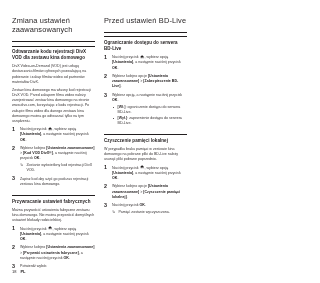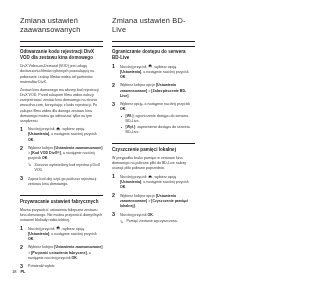--- a/index.html
+++ b/index.html
@@ -11,21 +11,21 @@
     width: 200px;
     height: 283px;
     font-family: "Liberation Sans", sans-serif;
     color: #231f20;
     overflow: hidden;
     position: relative;
   }
   .page {
     position: absolute;
     inset: 0;
-    padding: 16px 10px 0 20px;
+    padding: 16px 10px 0 12px;
     box-sizing: border-box;
   }
   .columns {
     display: flex;
     gap: 9px;
     align-items: flex-start;
   }
   .col {
     width: 83px;
     flex: 0 0 83px;
@@ -217,21 +217,21 @@
                       <path d="M6 0.4 L0.6 4.6 L2.1 4.6 L2.1 9.4 L4.5 9.4 L4.5 6.4 L7.5 6.4 L7.5 9.4 L9.9 9.4 L9.9 4.6 L11.4 4.6 Z" fill="#231f20"></path>
                     </svg></span>, wybierz opcję <b>[Ustawienia]</b>, a następnie naciśnij przycisk <b>OK</b>.</span></li>
               <li><span class="step-num">2</span><span class="step-text">Wybierz kolejno <b>[Ustawienia zaawansowane]</b> &gt; <b>[Przywróć ustawienia fabryczne]</b>, a następnie naciśnij przycisk <b>OK</b>.</span></li>
               <li><span class="step-num">3</span><span class="step-text">Potwierdź wybór.</span></li>
             </ol>
           </div>
         </div>
     </div>
 
     <div class="col">
-      <h1 class="chapter-title">Zmiana ustawień BD-Live</h1>
+      <h1 class="chapter-title">Przed ustawień BD-Live</h1>
       <div class="chapter-rule"></div>
       <div>
           <div class="section">
             <h2 class="section-title">Ograniczanie dostępu do serwera BD-Live</h2>
             <ol class="steps">
               <li><span class="step-num">1</span><span class="step-text">Naciśnij przycisk <span class="home-icon"><svg viewBox="0 0 12 10" xmlns="http://www.w3.org/2000/svg">
                       <path d="M6 0.4 L0.6 4.6 L2.1 4.6 L2.1 9.4 L4.5 9.4 L4.5 6.4 L7.5 6.4 L7.5 9.4 L9.9 9.4 L9.9 4.6 L11.4 4.6 Z" fill="#231f20"></path>
                     </svg></span>, wybierz opcję <b>[Ustawienia]</b>, a następnie naciśnij przycisk <b>OK</b>.</span></li>
               <li><span class="step-num">2</span><span class="step-text">Wybierz kolejno opcje <b>[Ustawienia zaawansowane]</b> &gt; <b>[Zabezpieczenie BD-Live]</b>.</span></li>
               <li><span class="step-num">3</span><span class="step-text">Wybierz opcję, a następnie naciśnij przycisk <b>OK</b>.</span><ul class="subbullets">

